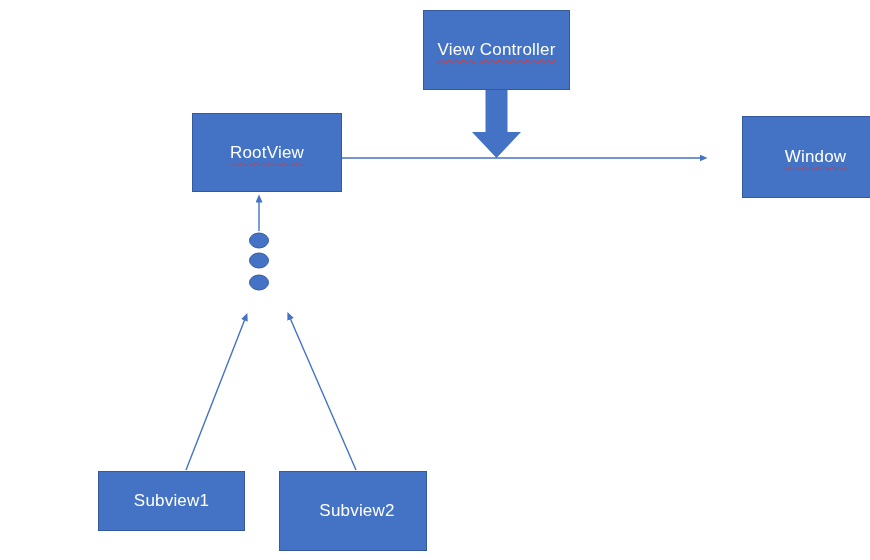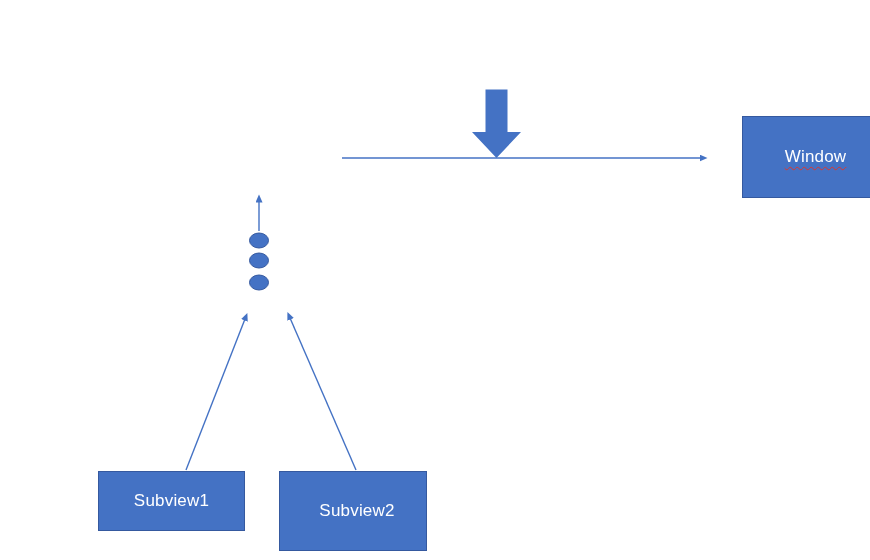--- a/index.html
+++ b/index.html
@@ -72,21 +72,29 @@
       <ellipse cx="259" cy="240.5" rx="9.5" ry="7.5" style="fill: var(--box-fill); stroke: var(--box-border); stroke-width: 1;"></ellipse>
       <ellipse cx="259" cy="260.5" rx="9.5" ry="7.5" style="fill: var(--box-fill); stroke: var(--box-border); stroke-width: 1;"></ellipse>
       <ellipse cx="259" cy="282.5" rx="9.5" ry="7.5" style="fill: var(--box-fill); stroke: var(--box-border); stroke-width: 1;"></ellipse>
     </g>
 
     <line x1="186" y1="470" x2="245" y2="319" style="stroke: var(--connector); stroke-width: 1.4;" marker-end="url(#arrowhead)"></line>
 
     <line x1="356" y1="470" x2="290" y2="318" style="stroke: var(--connector); stroke-width: 1.4;" marker-end="url(#arrowhead)"></line>
   </svg>
 
+  <div class="node node-viewcontroller">
+    <span class="squiggle">View</span>
+    <span class="word-gap"></span>
+    <span class="squiggle">Controller</span>
+  </div>
 
+  <div class="node node-rootview">
+    <span class="squiggle">RootView</span>
+  </div>
 
   <div class="node node-window">
     <span class="squiggle">Window</span>
   </div>
 
   <div class="node node-subview1">
     <span>Subview1</span>
   </div>
 
   <div class="node node-subview2">

